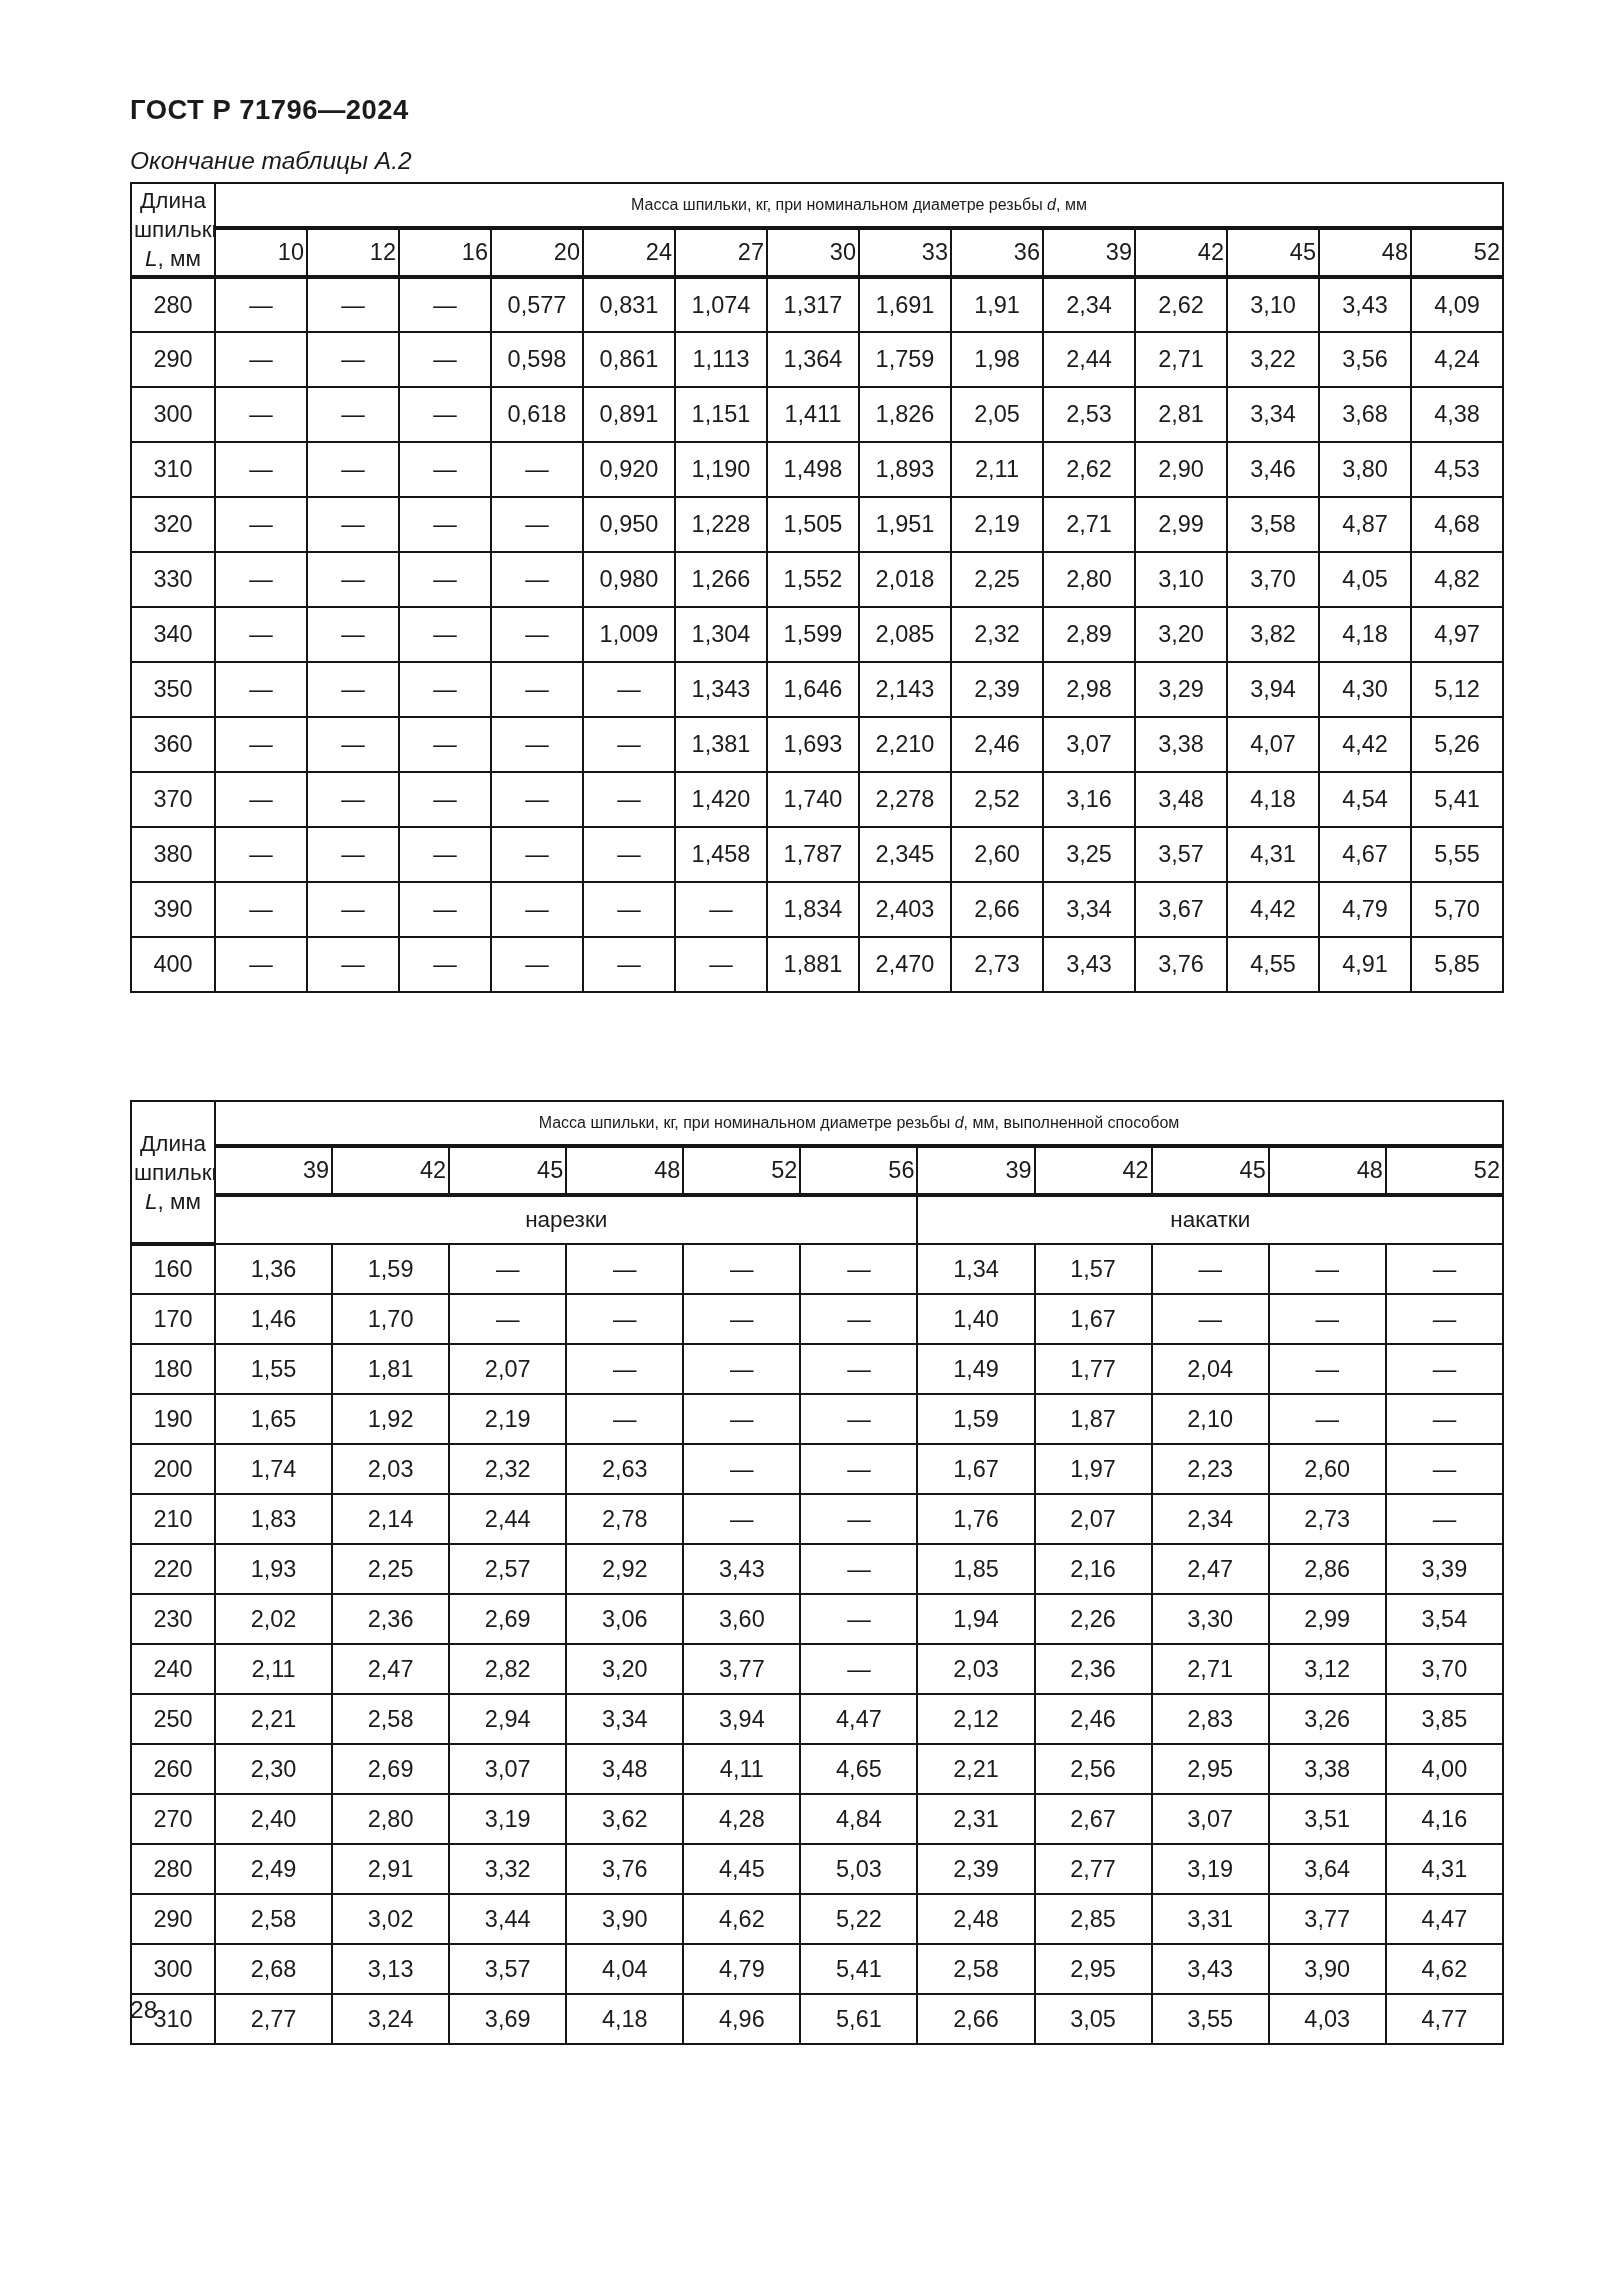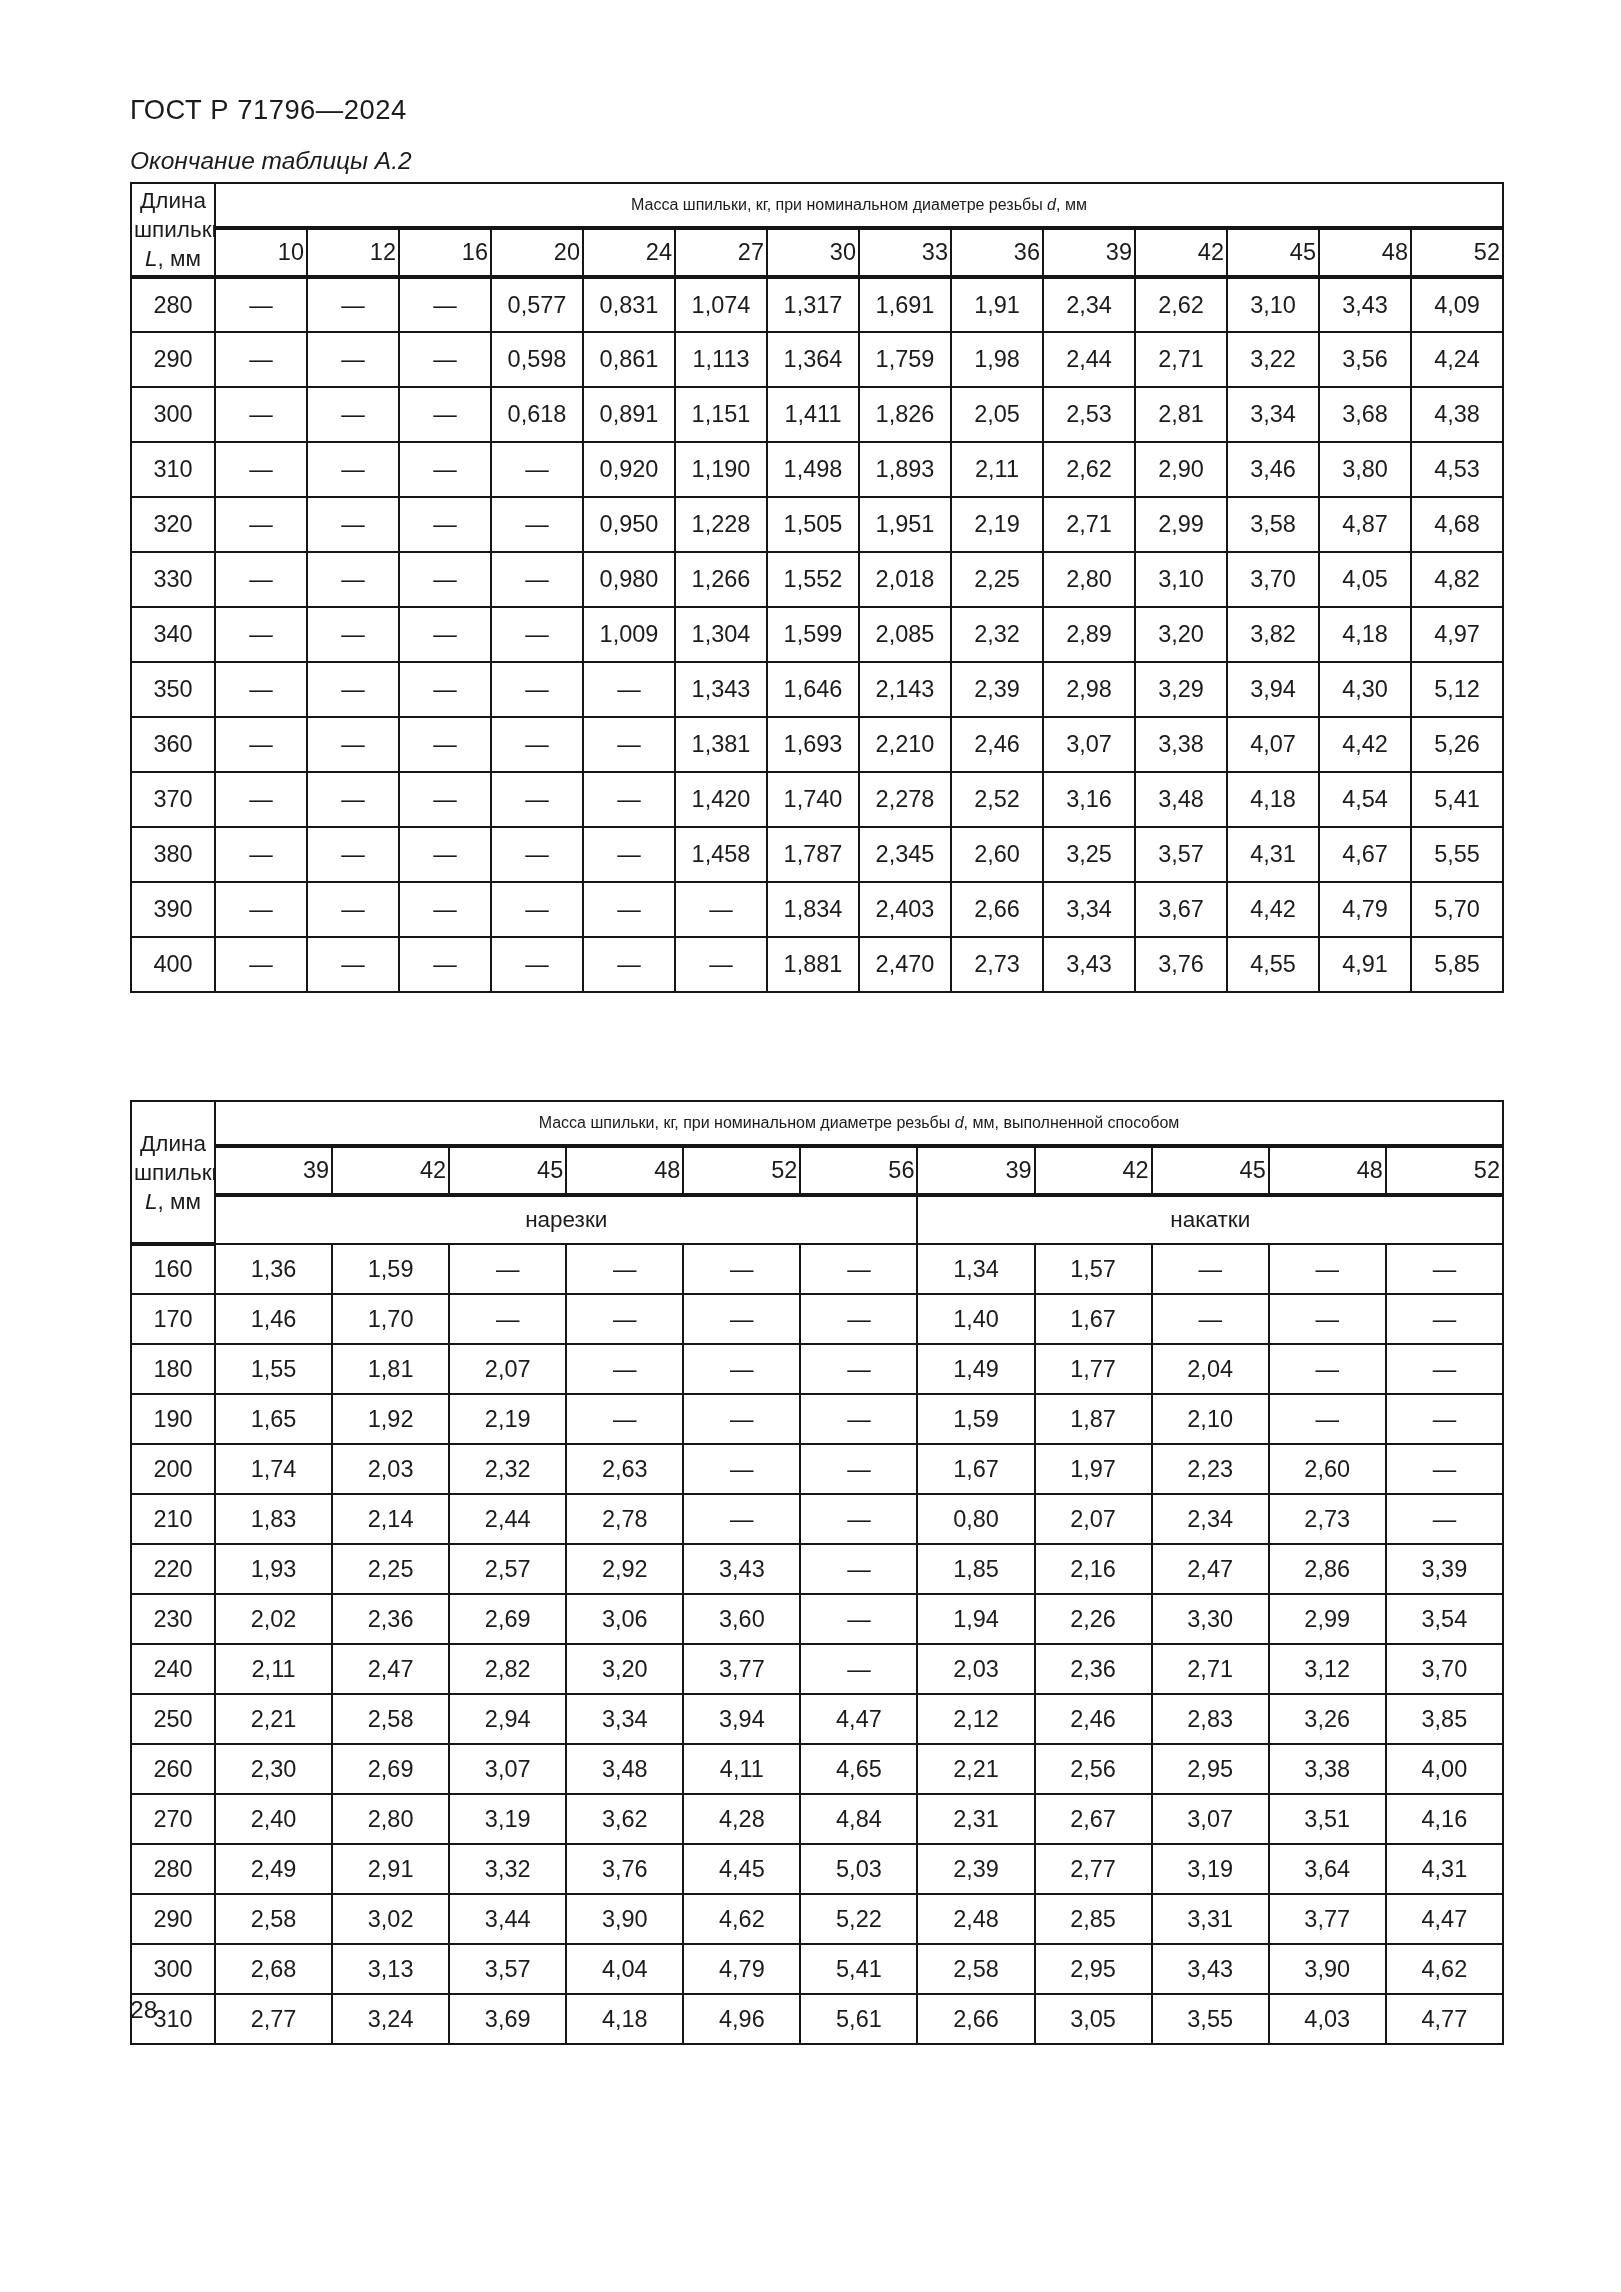--- a/index.html
+++ b/index.html
@@ -8,21 +8,21 @@
     position:relative;
     width:1621px; height:2293px;
     background:#ffffff;
     font-family:"Liberation Sans", sans-serif;
     color:#1b1b1b;
     margin:0 auto;
     overflow:hidden;
   }
   .doc-header {
     position:absolute; left:130px; top:94px;
-    font-size:27.4px; font-weight:normal; letter-spacing:0.5px;
+    font-size:27.4px; font-weight:bold; letter-spacing:0.5px;
   }
   .caption-a2 {
     position:absolute; left:130px; top:147px;
     font-size:24.5px; font-style:italic;
   }
   .caption-a3 {
     position:absolute; left:130px; top:1013px; width:1374px;
     font-size:23.5px; line-height:33px;
   }
   .caption-a3 .spaced { letter-spacing:6.9px; }
@@ -453,21 +453,21 @@
           <td>—</td>
         </tr>
         <tr>
           <td>210</td>
           <td>1,83</td>
           <td>2,14</td>
           <td>2,44</td>
           <td>2,78</td>
           <td>—</td>
           <td>—</td>
-          <td>0,80</td>
+          <td>1,76</td>
           <td>2,07</td>
           <td>2,34</td>
           <td>2,73</td>
           <td>—</td>
         </tr>
         <tr>
           <td>220</td>
           <td>1,93</td>
           <td>2,25</td>
           <td>2,57</td>

